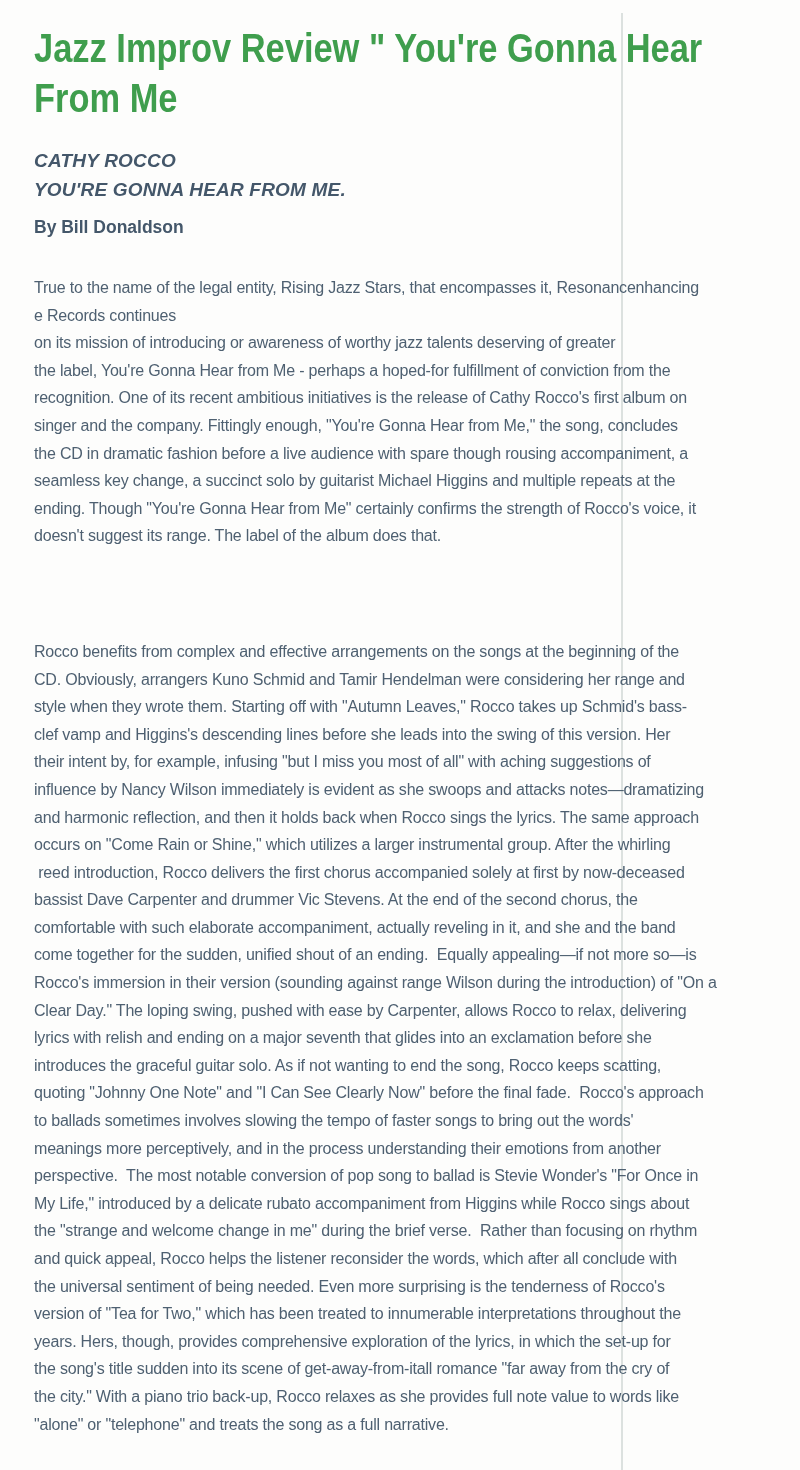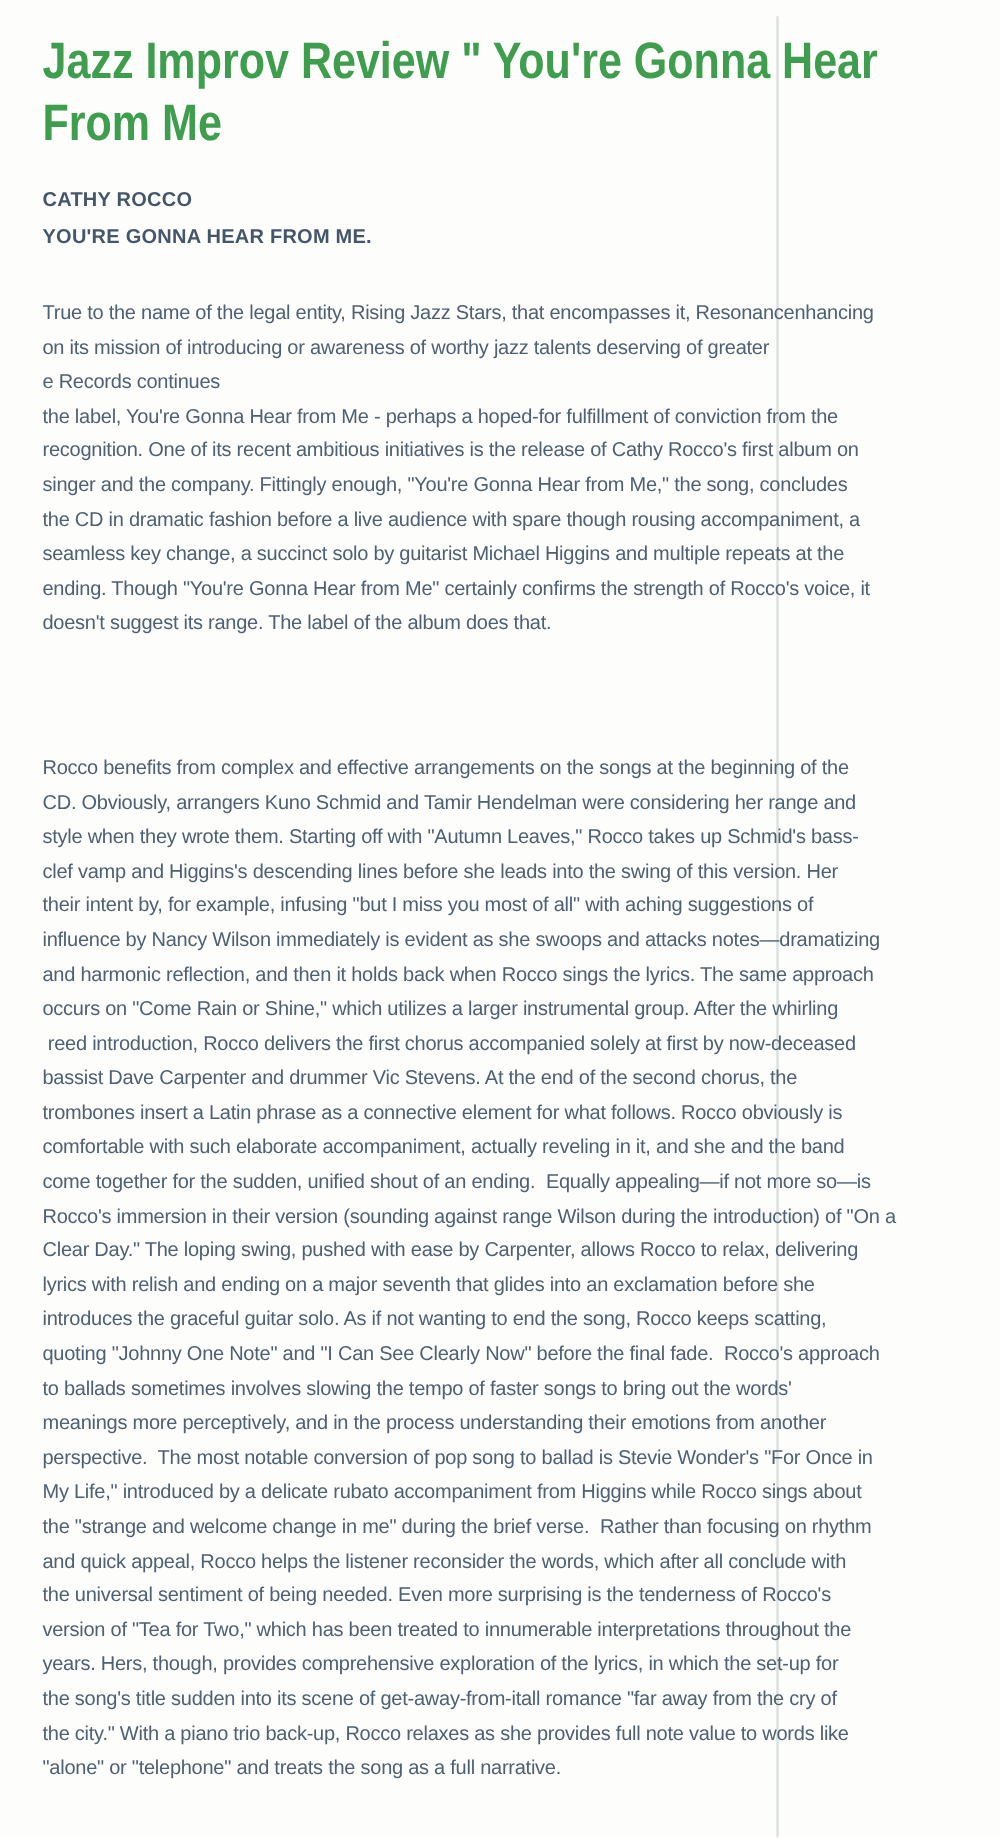--- a/index.html
+++ b/index.html
@@ -31,25 +31,26 @@
     font-size: 41px;
     line-height: 50px;
     font-weight: 700;
     color: var(--title-green, #3f9e4d);
     transform: scaleX(0.84);
     transform-origin: left top;
   }
   .title-line { display: block; white-space: pre; }
   .artist-block {
     margin-top: 23px;
-    font-size: 16px;
+    font-size: 19px;
     line-height: 29px;
     font-weight: 700;
     letter-spacing: 0.2px;
     color: var(--heading-slate, #44576a);
+    font-style: italic;
   }
   .artist-block div { white-space: pre; }
   .byline {
     margin-top: 9px;
     font-size: 17.5px;
     line-height: 28px;
     font-weight: 700;
     color: var(--heading-slate, #44576a);
     white-space: pre;
   }
@@ -73,46 +74,46 @@
     <h1 class="title">
       <span class="title-line">Jazz Improv Review " You're Gonna Hear</span>
       <span class="title-line">From Me</span>
     </h1>
 
     <div class="artist-block">
       <div>CATHY ROCCO</div>
       <div>YOU'RE GONNA HEAR FROM ME.</div>
     </div>
 
+    <div class="byline">By Bill Donaldson</div>
 
     <div class="para para-1">
         <div class="line">True to the name of the legal entity, Rising Jazz Stars, that encompasses it, Resonancenhancing</div>
+        <div class="line">e Records continues</div>
         <div class="line">on its mission of introducing or awareness of worthy jazz talents deserving of greater</div>
-        <div class="line">e Records continues</div>
         <div class="line">the label, You're Gonna Hear from Me - perhaps a hoped-for fulfillment of conviction from the</div>
         <div class="line">recognition. One of its recent ambitious initiatives is the release of Cathy Rocco's first album on</div>
         <div class="line">singer and the company. Fittingly enough, "You're Gonna Hear from Me," the song, concludes</div>
         <div class="line">the CD in dramatic fashion before a live audience with spare though rousing accompaniment, a</div>
         <div class="line">seamless key change, a succinct solo by guitarist Michael Higgins and multiple repeats at the</div>
         <div class="line">ending. Though "You're Gonna Hear from Me" certainly confirms the strength of Rocco's voice, it</div>
         <div class="line">doesn't suggest its range. The label of the album does that.</div>
       </div>
 
     <div class="para para-2">
         <div class="line">Rocco benefits from complex and effective arrangements on the songs at the beginning of the</div>
         <div class="line">CD. Obviously, arrangers Kuno Schmid and Tamir Hendelman were considering her range and</div>
         <div class="line">style when they wrote them. Starting off with "Autumn Leaves," Rocco takes up Schmid's bass-</div>
         <div class="line">clef vamp and Higgins's descending lines before she leads into the swing of this version. Her</div>
         <div class="line">their intent by, for example, infusing "but I miss you most of all" with aching suggestions of</div>
         <div class="line">influence by Nancy Wilson immediately is evident as she swoops and attacks notes—dramatizing</div>
         <div class="line">and harmonic reflection, and then it holds back when Rocco sings the lyrics. The same approach</div>
         <div class="line">occurs on "Come Rain or Shine," which utilizes a larger instrumental group. After the whirling</div>
         <div class="line"> reed introduction, Rocco delivers the first chorus accompanied solely at first by now-deceased</div>
         <div class="line">bassist Dave Carpenter and drummer Vic Stevens. At the end of the second chorus, the</div>
-        <div class="line">trombones insert a Latin phrase as a connective element for what follows. Rocco obviously is</div>
         <div class="line">comfortable with such elaborate accompaniment, actually reveling in it, and she and the band</div>
         <div class="line">come together for the sudden, unified shout of an ending.  Equally appealing—if not more so—is</div>
         <div class="line">Rocco's immersion in their version (sounding against range Wilson during the introduction) of "On a</div>
         <div class="line">Clear Day." The loping swing, pushed with ease by Carpenter, allows Rocco to relax, delivering</div>
         <div class="line">lyrics with relish and ending on a major seventh that glides into an exclamation before she</div>
         <div class="line">introduces the graceful guitar solo. As if not wanting to end the song, Rocco keeps scatting,</div>
         <div class="line">quoting "Johnny One Note" and "I Can See Clearly Now" before the final fade.  Rocco's approach</div>
         <div class="line">to ballads sometimes involves slowing the tempo of faster songs to bring out the words'</div>
         <div class="line">meanings more perceptively, and in the process understanding their emotions from another</div>
         <div class="line">perspective.  The most notable conversion of pop song to ballad is Stevie Wonder's "For Once in</div>

